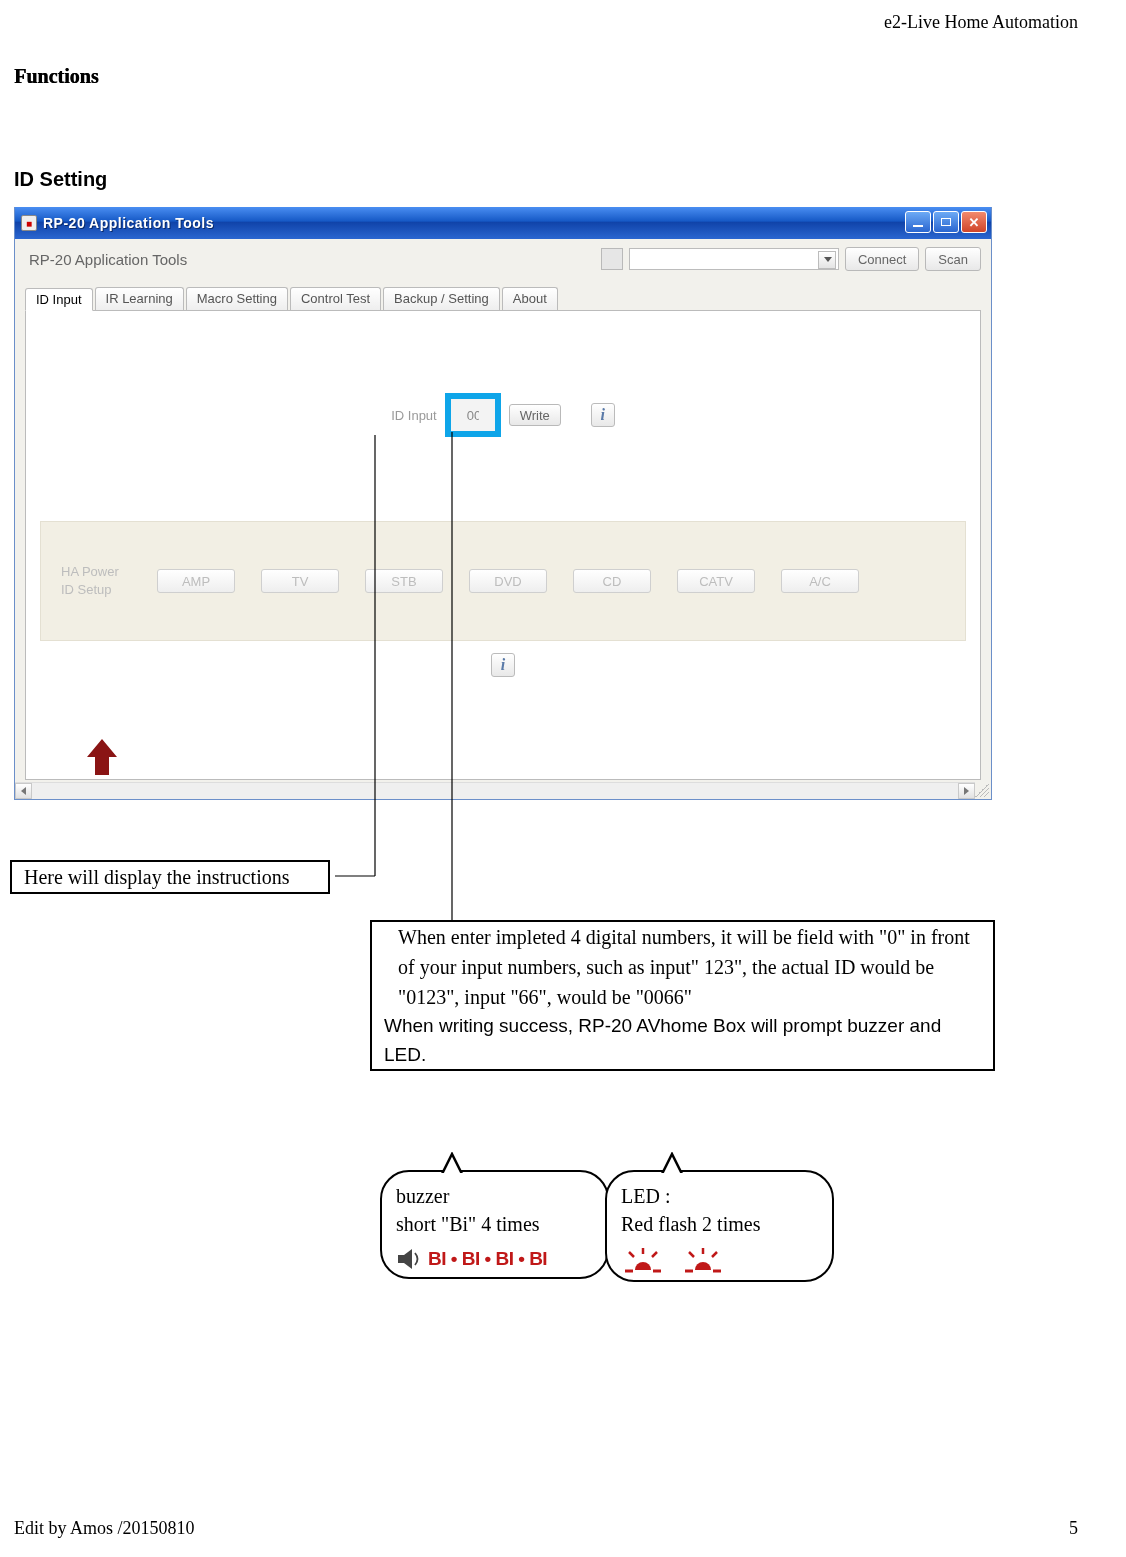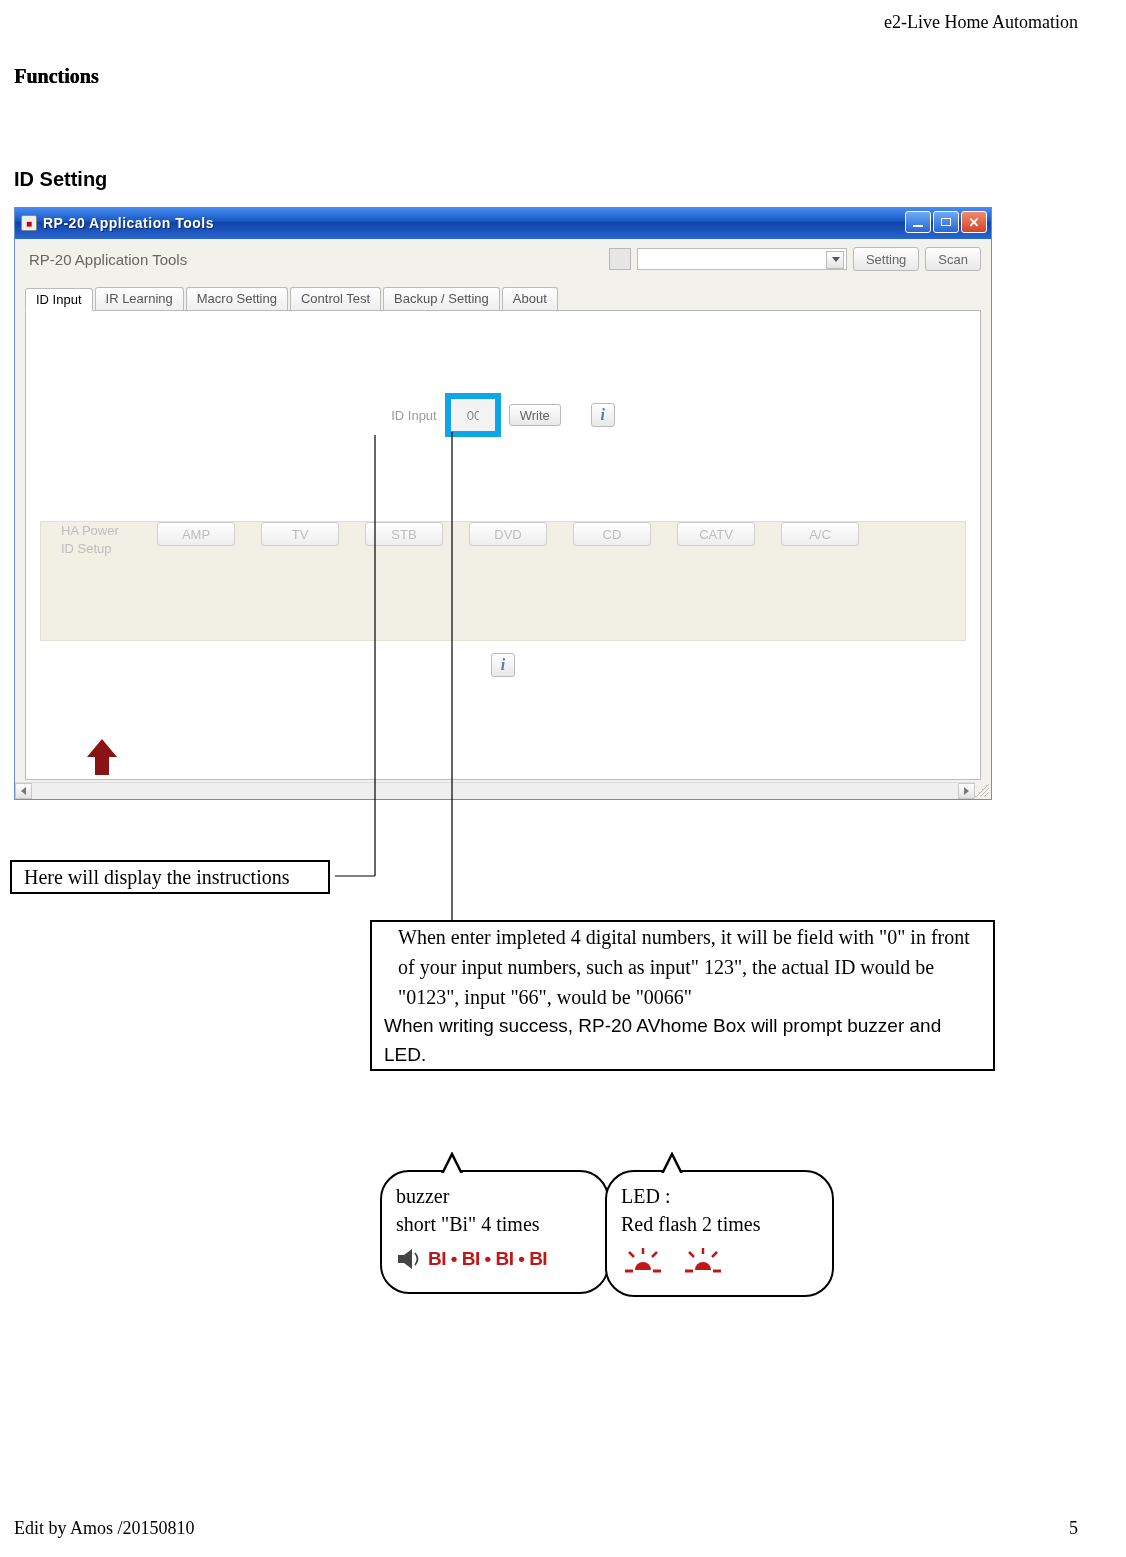--- a/index.html
+++ b/index.html
@@ -205,20 +205,21 @@
     font-size: 16px;
   }
   .ha-panel {
     position: absolute;
     left: 14px; right: 14px;
     top: 210px;
     height: 120px;
     background: #f2efe4;
     border: 1px solid #e4e0d2;
     display: flex;
+    align-items: center;
     padding: 0 20px;
     gap: 26px;
     color: #bdbdbd;
     flex-wrap: wrap;
   }
   .ha-label { font-size: 13px; line-height: 1.4; width: 70px;}
   .ha-btn {
     width: 78px; height: 24px;
     border: 1px solid #cfcfcf;
     border-radius: 3px;
@@ -284,21 +285,21 @@
   #callout1 { left: 10px; top: 860px; width: 320px; }
   #callout2 { left: 370px; top: 920px; width: 625px; }
   #callout2 .sans { font-family: Arial, Helvetica, sans-serif; font-size: 19px; }
 
   .bubble {
     position: absolute;
     width: 229px;
     border: 2.5px solid #000;
     border-radius: 29px;
     background: #fff;
-    padding: 10px 14px 19px 14px;
+    padding: 10px 14px 4px 14px;
     font-family: "Times New Roman", serif;
     font-size: 20px;
     line-height: 1.4;
   }
   .bubble .tail {
     position: absolute;
     top: -20px;
     width: 26px; height: 22px;
   }
   .bubble .tail svg { position: absolute; top: 0; left: 0; }
@@ -374,21 +375,21 @@
       </div>
     </div>
 
     <div class="client">
       <div class="topbar">
         <span class="lbl">RP-20 Application Tools</span>
         <span class="sq"></span>
         <span class="combo">
             <span class="arrow"></span>
           </span>
-        <span class="btn">Setting</span>
+        <span class="btn">Connect</span>
         <span class="btn">Scan</span>
       </div>
 
       <div class="tabs">
         <div class="tab active">ID Input</div>
         <div class="tab">IR Learning</div>
         <div class="tab">Macro Setting</div>
         <div class="tab">Control Test</div>
         <div class="tab">Backup / Setting</div>
         <div class="tab">About</div>

